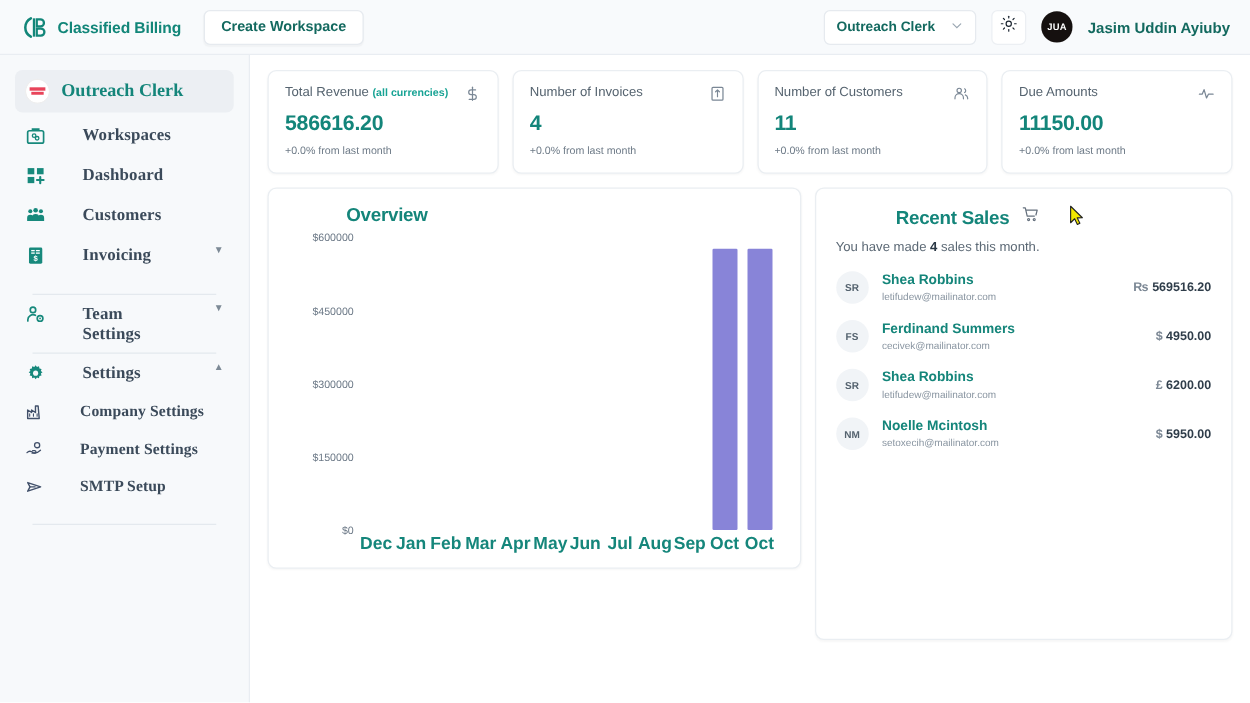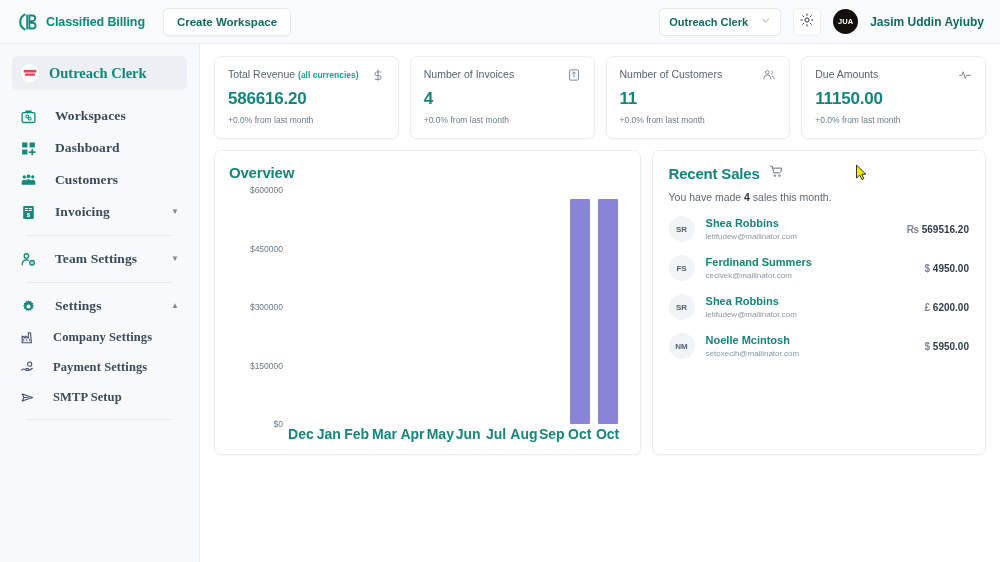--- a/index.html
+++ b/index.html
@@ -81,21 +81,21 @@
     background: #fff; border: 1px solid #eee;
     display:flex; align-items:center; justify-content:center;
     overflow: hidden; flex-shrink: 0;
   }
   .ws-active-label {
     font-family: "Liberation Serif", serif;
     font-size: 14.5px; font-weight: bold; color: #14857a;
   }
   .nav { padding: 0 12px; }
   .nav-item {
-    height: 32px; display: flex; align-items: center; gap: 18px;
+    height: 32px; display: flex; gap: 29px;
     padding: 0 8px; border-radius: 6px; cursor: pointer;
     margin-bottom: 0px;
   }
   .nav-item .ico { width: 17px; height: 17px; display:flex; align-items:center; justify-content:center; flex-shrink:0; }
   .nav-label {
     font-family: "Liberation Serif", serif;
     font-size: 13.5px; font-weight: bold; color: #3b4a5a;
     letter-spacing: 0.1px;
   }
   .nav-caret { margin-left: auto; color: #7d8a96; font-size: 8px; line-height: 1; }
@@ -123,22 +123,22 @@
   .stat-value { font-size: 17px; font-weight: bold; color: #13857a; margin-top: 7px; letter-spacing: -0.2px; }
   .stat-sub { font-size: 8.5px; color: #6d7a87; margin-top: 6px; }
 
   .panels { display: flex; gap: 11px; margin-top: 11px; }
   .panel {
     background: #fff; border: 1px solid #eaeef2; border-radius: 7px;
     box-shadow: 0 1px 2px rgba(16,24,40,0.035);
     min-width: 0;
   }
   .panel-overview { flex: 1.32; height: 305px; padding: 13px 14px 8px 14px; display:flex; flex-direction:column; }
-  .panel-sales { flex: 1; height: 305px; padding: 13px 16px 8px 16px; }
-  .panel-title { font-size: 15px; font-weight: bold; color: #14857a; letter-spacing: -0.2px; }
+  .panel-sales { flex: 1; height: 362px; padding: 13px 16px 8px 16px; }
+  .panel-title { font-size: 15px; font-weight: bold; color: #14857a; letter-spacing: -0.2px; margin-left: 48px; }
   .panel-title-row { display: flex; align-items: center; gap: 9px; }
   .sales-sub { font-size: 10.5px; color: #5c6975; margin-top: 8px; }
   .sales-sub b { color: #2b3845; }
 
   
   .chart { flex: 1; position: relative; margin-top: 9px; }
   .y-labels { position: absolute; left: 0; top: 0; bottom: 0; width: 58px; text-decoration: underline; }
   .y-lab { position: absolute; right: 4px; font-size: 8.5px; color: #6b7886; transform: translateY(-50%); white-space: nowrap; }
   .plot { position: absolute; left: 58px; right: 4px; top: 0; bottom: 22px; display: flex; align-items: flex-end; }
   .bar-col { flex: 1; display: flex; align-items: flex-end; justify-content: center; height: 100%; }

